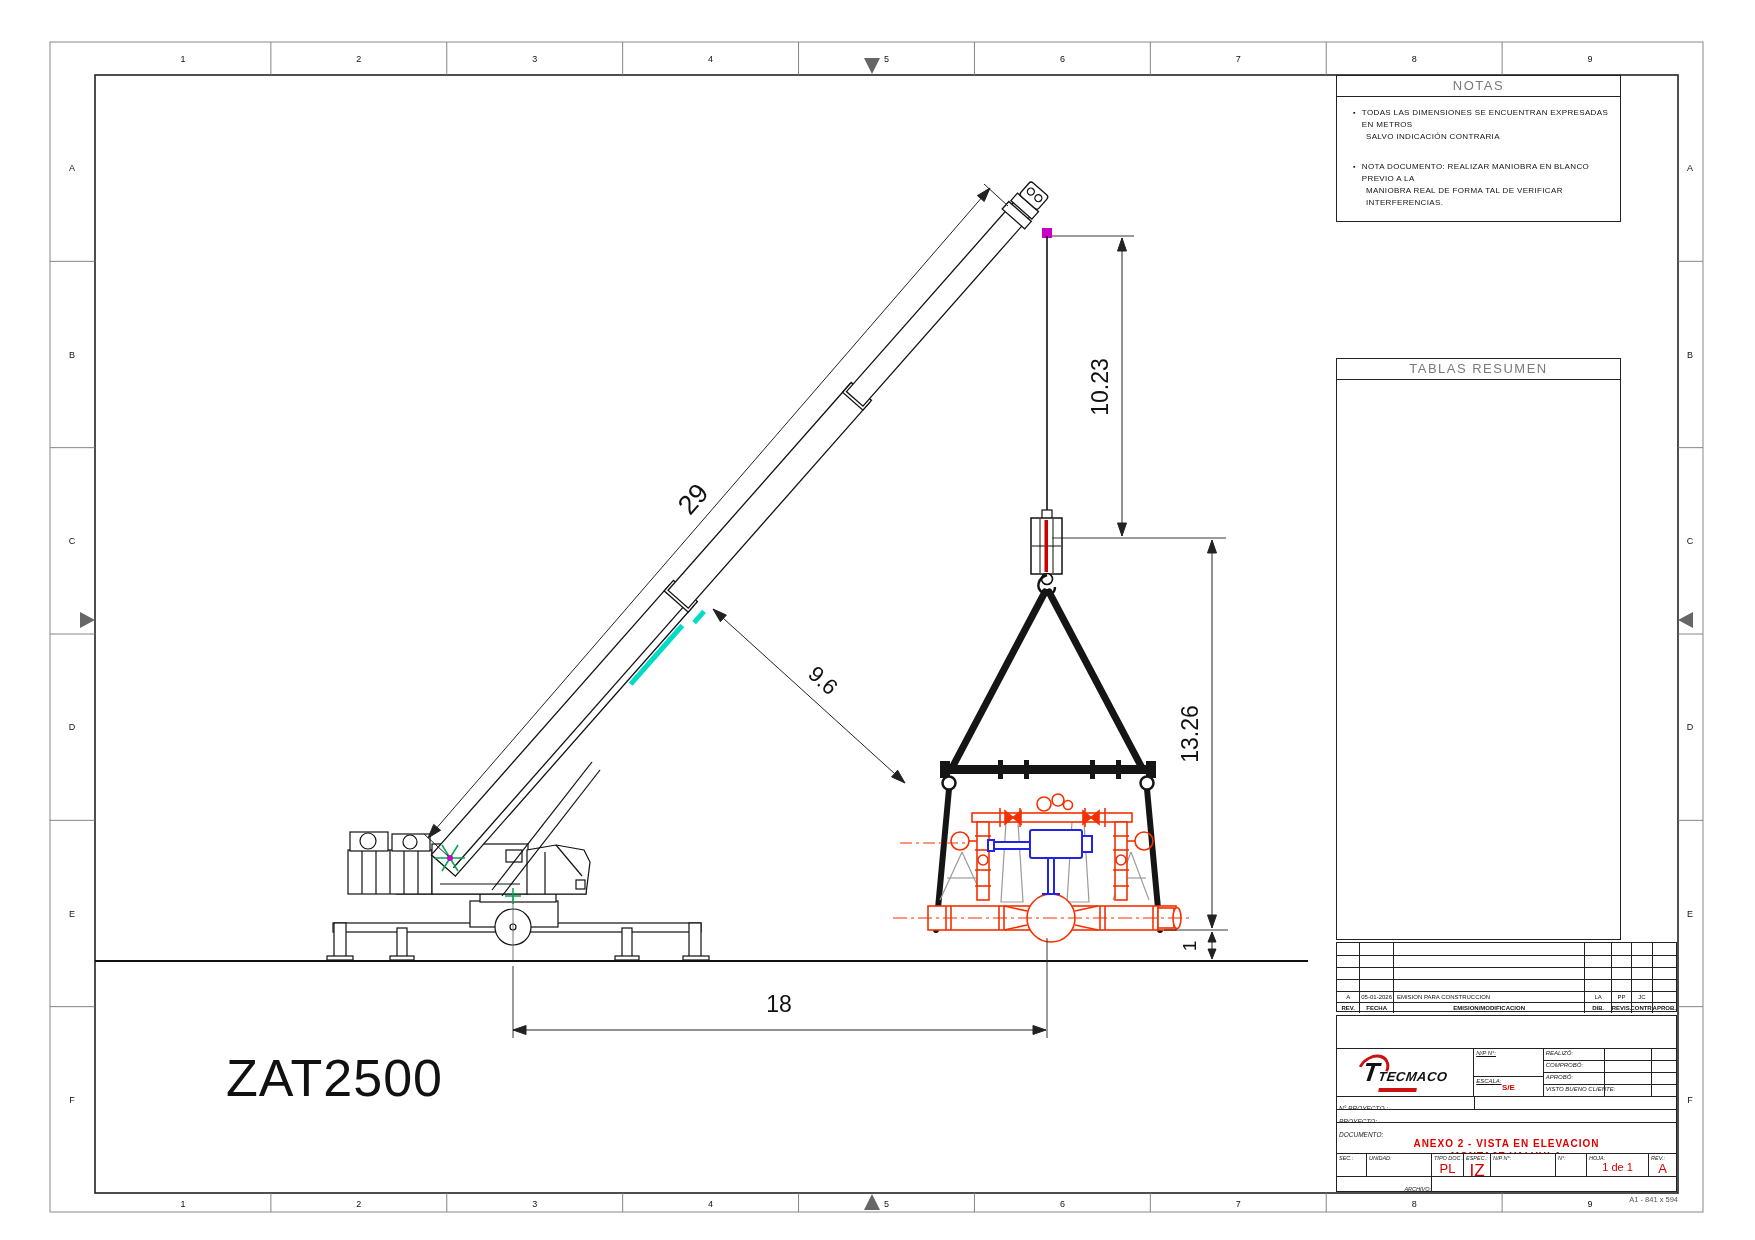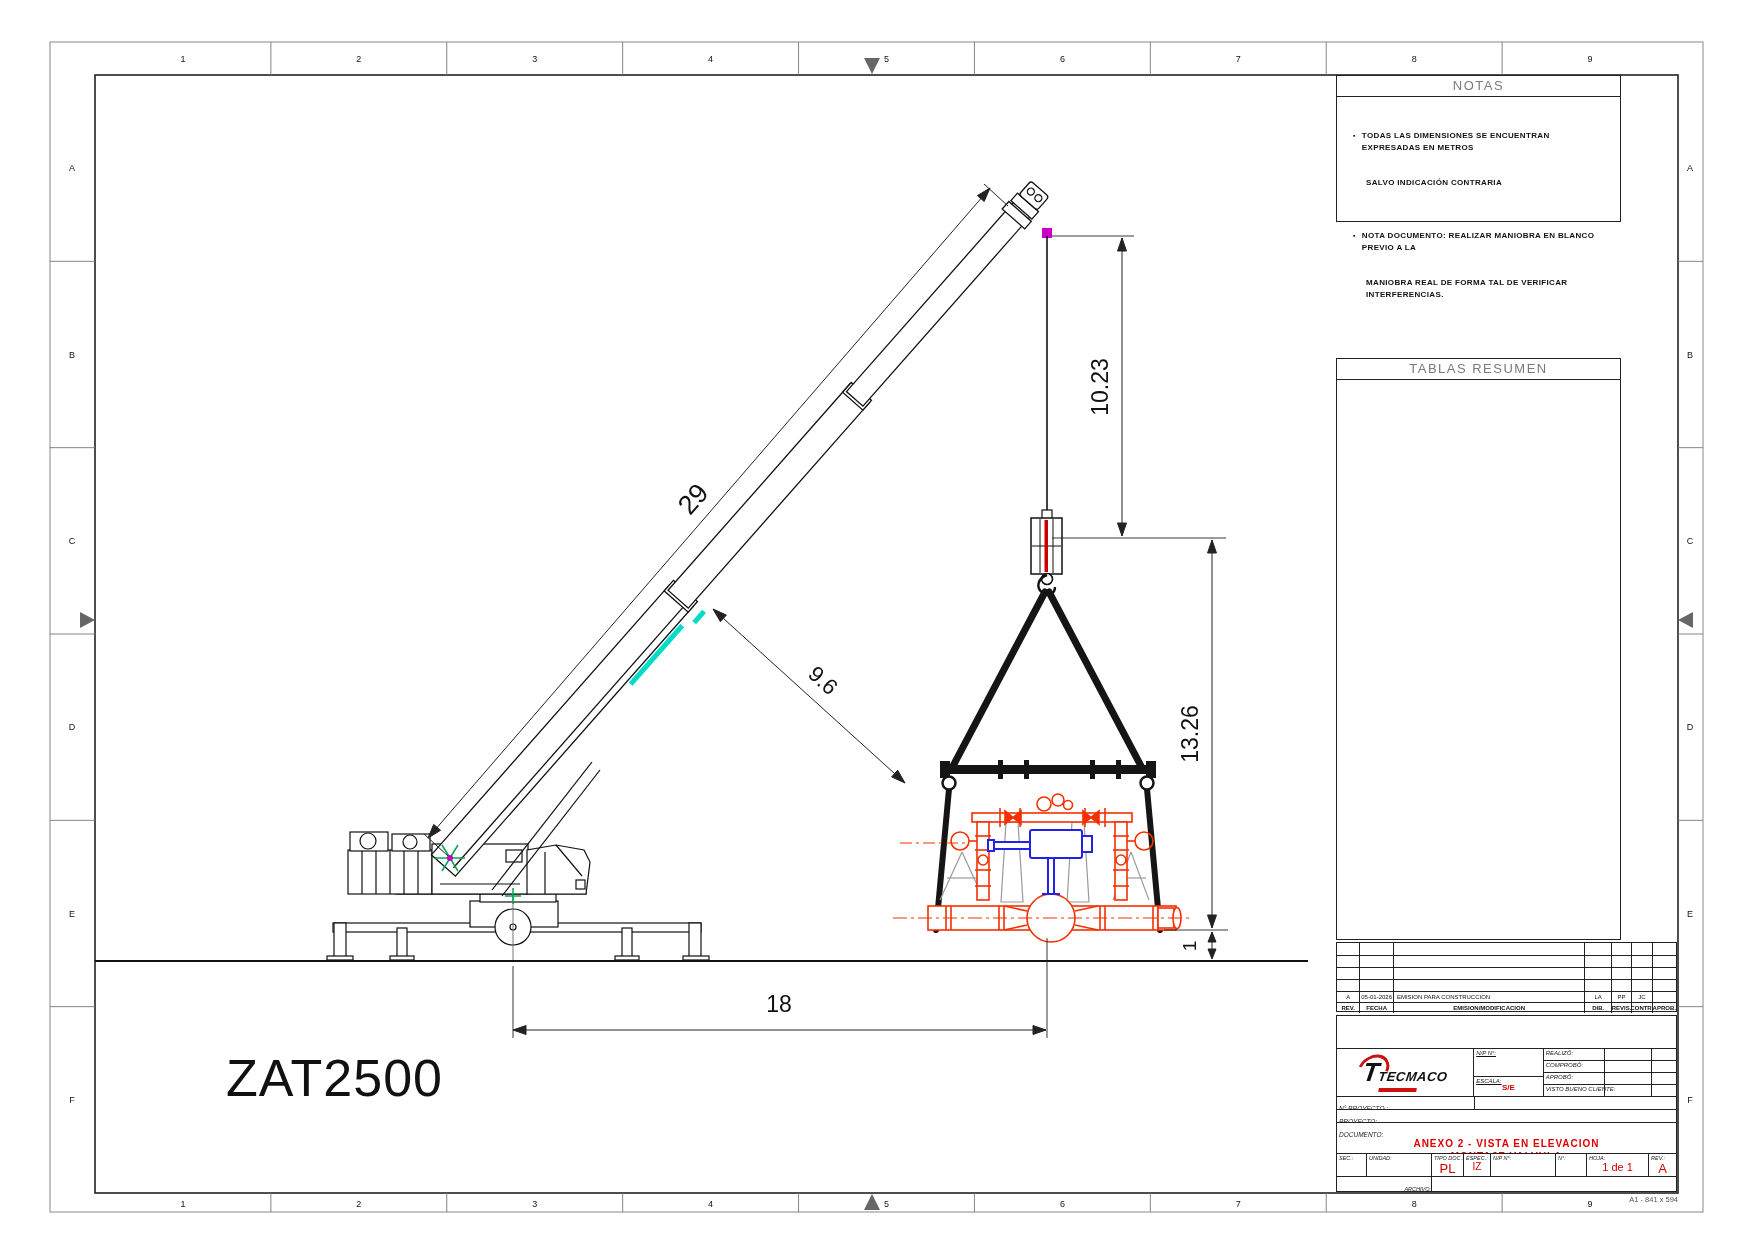--- a/index.html
+++ b/index.html
@@ -2,22 +2,22 @@
 <html><head>
 <meta charset="utf-8">
 <style>
   html,body{margin:0;padding:0;background:#fff;}
   .page{position:relative;width:1755px;height:1240px;background:#fff;overflow:hidden;
         font-family:"Liberation Sans", sans-serif;color:#111;}
   svg text{font-family:"Liberation Sans", sans-serif;fill:#111;}
   .panel{position:absolute;left:1336px;width:285px;border:1px solid #222;background:#fff;box-sizing:border-box;}
   .panel-title{height:20px;line-height:19px;text-align:center;color:#7a7a7a;font-size:13px;
                letter-spacing:1.5px;border-bottom:1px solid #222;}
-  .note-item{display:flex;gap:6px;padding:0 10px 0 16px;font-size:8px;font-weight:700;
-             letter-spacing:.35px;line-height:12px;color:#111;margin-top:23px;}
+  .note-item{display:flex;gap:6px;padding:0 10px 0 16px;font-size:8px;font-weight:400;
+             letter-spacing:.35px;line-height:12px;color:#111;}
   .note-bullet{font-size:7px;line-height:12px;}
   .tbl{position:absolute;left:1336px;width:341px;box-sizing:border-box;border:1px solid #222;background:#fff;}
   .row{display:flex;box-sizing:border-box;border-top:1px solid #222;}
   .row:first-child{border-top:none;}
   .cell{box-sizing:border-box;border-left:1px solid #222;overflow:hidden;white-space:nowrap;}
   .cell:first-child{border-left:none;}
   .c-center{display:flex;align-items:center;justify-content:center;}
   .lab{font-style:italic;font-size:6px;color:#222;padding:1px 0 0 2px;}
   .redval{color:#d40000;}
   .doc-title{color:#e00000;font-weight:bold;font-size:10px;letter-spacing:1px;text-align:center;line-height:13px;}
@@ -486,21 +486,21 @@
         </div>
       <div class="cell" style="width:65px;">
           <div class="lab" style="font-size:5.5px;">UNIDAD:</div>
         </div>
       <div class="cell" style="width:32px;position:relative;">
         <div class="lab" style="font-size:5.5px;">TIPO DOC.:</div>
         <div class="redval" style="text-align:center;font-size:13px;margin-top:0;">PL</div>
       </div>
       <div class="cell" style="width:27px;position:relative;">
         <div class="lab" style="font-size:5.5px;">ESPEC.:</div>
-        <div class="redval" style="text-align:center;font-size:10px;margin-top:0;">IZ</div>
+        <div class="redval" style="text-align:center;font-size:17px;margin-top:0;">IZ</div>
       </div>
       <div class="cell" style="width:65px;">
           <div class="lab" style="font-size:5.5px;">N/P N°:</div>
         </div>
       <div class="cell" style="width:31px;">
           <div class="lab" style="font-size:5.5px;">N°:</div>
         </div>
       <div class="cell" style="width:62px;">
         <div class="lab" style="font-size:5.5px;">HOJA:</div>
         <div class="redval" style="text-align:center;font-size:11px;">1 de 1</div>

